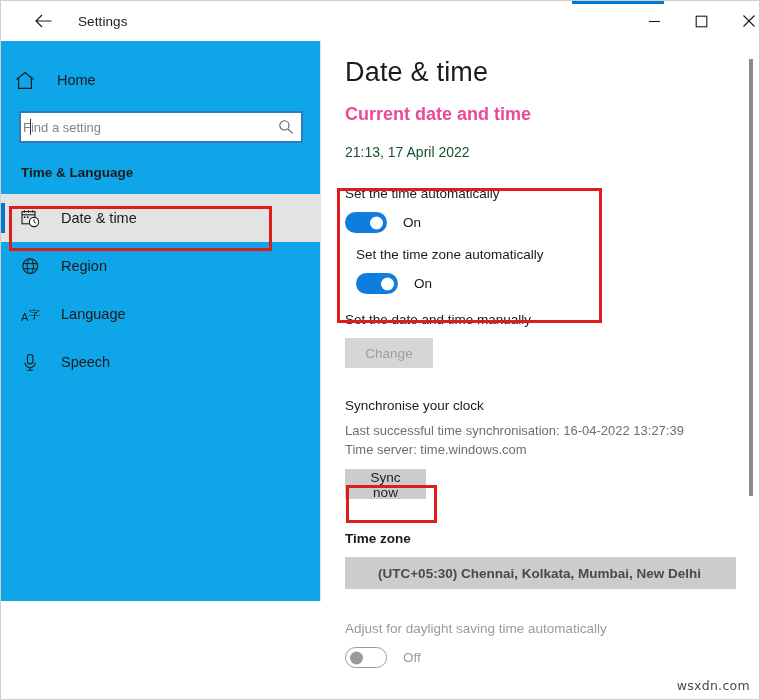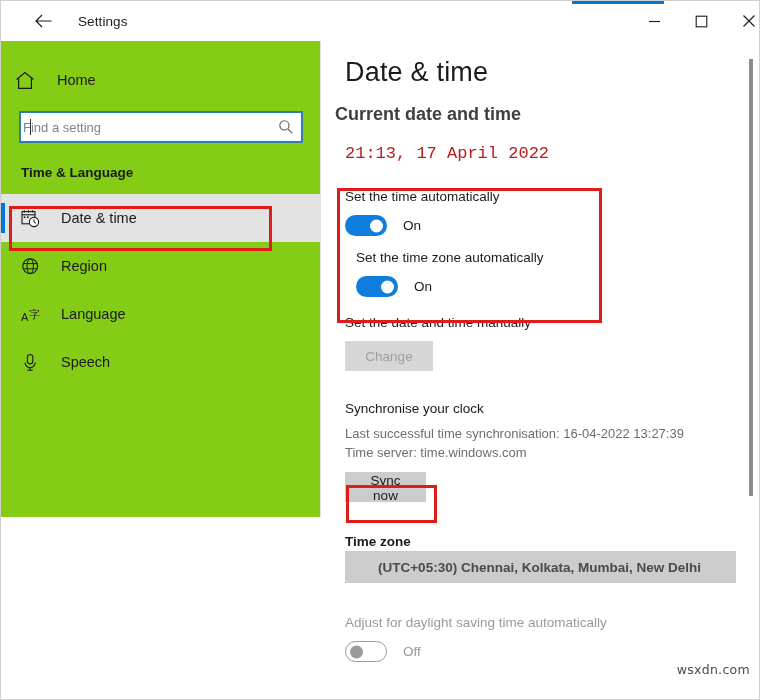--- a/index.html
+++ b/index.html
@@ -53,22 +53,22 @@
   .win-btn {
     width: 47px; height: 40px;
     display: flex; align-items: center; justify-content: center;
     cursor: default; background: transparent;
   }
   .win-btn svg { display: block; }
 
   
   .sidebar {
     position: absolute; top: 40px; left: 0;
-    width: 320px; height: 476px;
-    background: #84cc16;
+    width: 320px; height: 560px;
+    background: #0ea5e9;
     border-right: 1px solid #e2e2e2;
   }
   .home-row {
     display: flex; align-items: center;
     height: 34px;
     margin: 22px 0 0 14px;
     cursor: default;
   }
   .home-icon { width: 30px; display: flex; align-items: center; justify-content: flex-start; }
   .home-label { margin-left: 12px; font-size: 14.5px; color: #1b1b1b; }
@@ -128,26 +128,26 @@
     width: 439px; height: 660px;
     background: #ffffff;
     overflow: hidden;
   }
   .page-title {
     margin: 16px 0 0 23px;
     font-size: 27px; font-weight: normal;
     color: #1b1b1b; letter-spacing: .2px;
   }
   .subhead {
-    margin: 16px 0 0 13px;
-    font-size: 18px; color: #404040;
+    margin: 16px 0 0 23px;
+    font-size: 18px; color: #ec4899;
   }
   .current-time {
     margin: 19px 0 0 23px;
-    font-size: 17px; color: #b91c1c; font-family: Liberation Mono, monospace;
+    font-size: 14px; color: #14532d;
   }
 
   .setting-label { font-size: 13.5px; color: #1b1b1b; }
   .setting-label.dim { color: #9a9a9a; }
 
   
   .redbox {
     position: absolute;
     border: 3px solid #e01b1b;
     pointer-events: none;
@@ -208,21 +208,21 @@
     background: #ffffff;
     z-index: 15;
   }
   .scroll-thumb {
     position: absolute; left: 5px; top: 18px;
     width: 4px; height: 437px;
     background: #8c8c8c;
   }
 
   .watermark {
-    position: absolute; right: 9px; bottom: 22px;
+    position: absolute; right: 9px; bottom: 6px;
     font-size: 12.5px;
     color: #4b4b4b;
     letter-spacing: .3px;
     z-index: 30;
     font-family: "DejaVu Sans", sans-serif;
   }
 </style>
 </head>
 <body>
 
@@ -376,21 +376,21 @@
 
     <div style="margin:30px 0 0 23px;">
       <div class="setting-label">Synchronise your clock</div>
       <div class="muted-line" style="margin-top:10px;">Last successful time synchronisation: 16-04-2022 13:27:39</div>
       <div class="muted-line" style="margin-top:4px;">Time server: time.windows.com</div>
       <button class="btn" style="margin-top:12px; width:81px;">Sync now</button>
     </div>
 
     <div style="margin:30px 0 0 23px;font-weight:bold;">
       <div class="setting-label">Time zone</div>
-      <div class="tz-select" style="margin-top:2px;padding-left:32px;">
+      <div class="tz-select" style="margin-top:11px;padding-left:32px;">
         <span>(UTC+05:30) Chennai, Kolkata, Mumbai, New Delhi</span>
       </div>
     </div>
 
     <div style="margin:32px 0 0 23px;">
       <div class="setting-label dim">Adjust for daylight saving time automatically</div>
       <div class="toggle-row">
         <div class="toggle off">
           <span class="knob"></span>
         </div>

